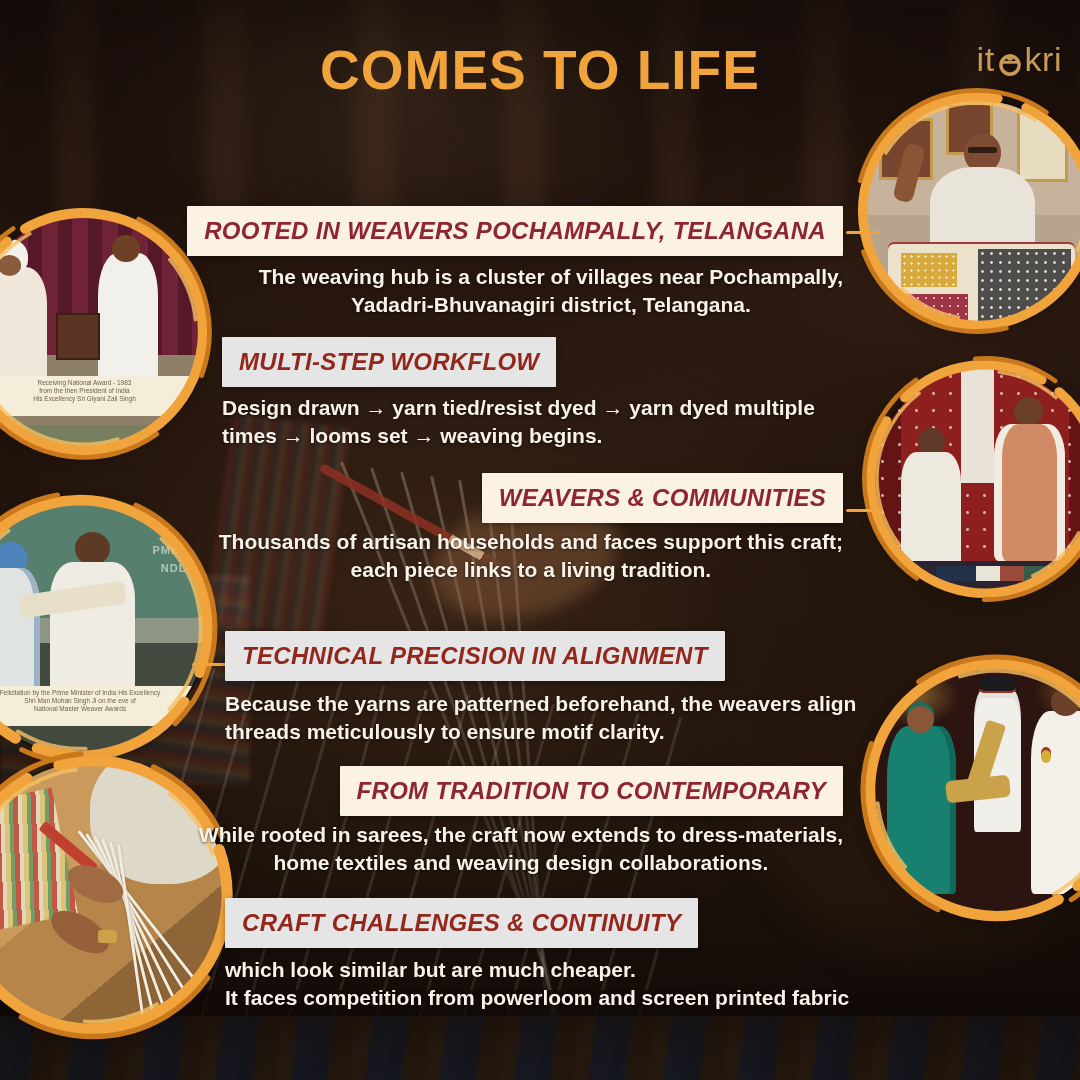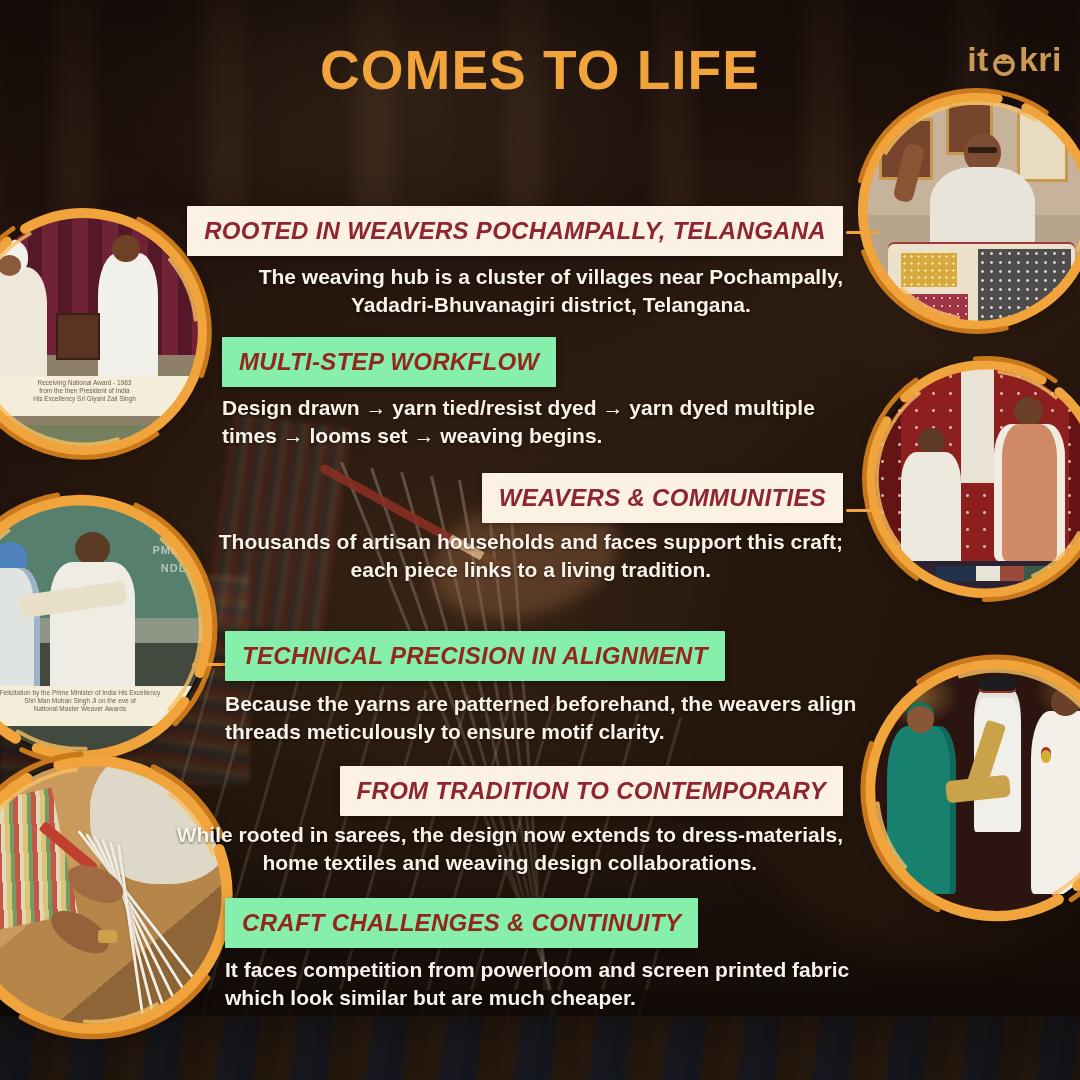--- a/index.html
+++ b/index.html
@@ -30,28 +30,28 @@
   .bg-bottom-strip { position:absolute; left:0; right:0; bottom:0; height:64px; opacity:.9;
     background:repeating-linear-gradient(97deg, #27344c 0 20px, #223047 20px 36px, #46301c 36px 58px, #4e3620 58px 74px); }
   .bg-bottom-shade { position:absolute; left:0; right:0; bottom:0; height:90px; background:linear-gradient(180deg, rgba(20,11,7,.8), rgba(20,11,7,.25)); }
   .bg-vignette { position:absolute; inset:0;
     background:radial-gradient(1250px 950px at 50% 45%, transparent 52%, rgba(8,4,2,.55) 100%),
                linear-gradient(180deg, rgba(10,5,3,.45), transparent 16%, transparent 82%, rgba(8,4,2,.35)); }
 
   
   .title { position:absolute; left:0; right:0; top:40px; text-align:center; z-index:4;
     color:#F0A43B; font-weight:800; font-size:55px; line-height:1.11; letter-spacing:1px; }
-  .logo { position:absolute; top:40px; right:18px; z-index:5; display:flex; align-items:center; color:#C89A55; font-weight:700; font-size:34px; letter-spacing:.5px; }
+  .logo { position:absolute; top:40px; right:18px; z-index:5; display:flex; align-items:center; color:#C89A55; font-weight:400; font-size:34px; letter-spacing:.5px; }
   .logo svg { margin:6px 1px 0 1px; display:block; }
 
   
   .hbox { position:absolute; z-index:4; font-style:italic; font-weight:800; font-size:24px; letter-spacing:.3px;
     padding:11px 17px; white-space:nowrap; border-radius:1px; box-shadow:0 2px 6px rgba(0,0,0,.35); }
   .hbox.cream { background:#FBF2E3; color:#8E2532; }
-  .hbox.orange { background:#86efac; color:#93271C; }
+  .hbox.orange { background:#e5e5e5; color:#93271C; }
   .sbody { position:absolute; z-index:4; font-weight:700; font-size:21px; line-height:1.33; color:#F8F2E9;
     text-shadow:0 1px 3px rgba(0,0,0,.6); white-space:nowrap; }
   .sbody.right { text-align:center; }
   .h1 { top:206px; right:237px; } .b1 { top:263px; right:237px; }
   .h2 { top:337px; left:222px; }  .b2 { top:394px; left:222px; }
   .h3 { top:473px; right:237px; } .b3 { top:528px; right:237px; }
   .h4 { top:631px; left:225px; }  .b4 { top:690px; left:225px; }
   .h5 { top:766px; right:237px; } .b5 { top:821px; right:237px; }
   .h6 { top:898px; left:225px; }  .b6 { top:956px; left:225px; }
   .conn { position:absolute; z-index:3; height:3px; background:#F2A43C; border-radius:2px; }
@@ -206,28 +206,28 @@
   </div>
 
   <div class="hbox orange h4">TECHNICAL PRECISION IN ALIGNMENT</div>
   <div class="sbody b4">
     <div>Because the yarns are patterned beforehand, the weavers align</div>
     <div>threads meticulously to ensure motif clarity.</div>
   </div>
 
   <div class="hbox cream h5">FROM TRADITION TO CONTEMPORARY</div>
   <div class="sbody right b5">
-    <div>While rooted in sarees, the design now extends to dress-materials,</div>
+    <div>While rooted in sarees, the craft now extends to dress-materials,</div>
     <div>home textiles and weaving design collaborations.</div>
   </div>
 
   <div class="hbox orange h6">CRAFT CHALLENGES &amp; CONTINUITY</div>
   <div class="sbody b6">
+    <div>which look similar but are much cheaper.</div>
     <div>It faces competition from powerloom and screen printed fabric</div>
-    <div>which look similar but are much cheaper.</div>
   </div>
 
   <div class="pc c1">
     <div class="disc">
       <div class="ph p1-frame" style="left:6%; top:8%; width:24%; height:28%;"></div>
       <div class="ph p1-frame" style="left:36%; top:1%; width:21%; height:24%;"></div>
       <div class="ph p1-frame" style="left:68%; top:5%; width:23%; height:32%; background:#e8dcc0;"></div>
       <div class="ph p1-head"></div>
       <div class="ph p1-glasses"></div>
       <div class="ph p1-body"></div>

